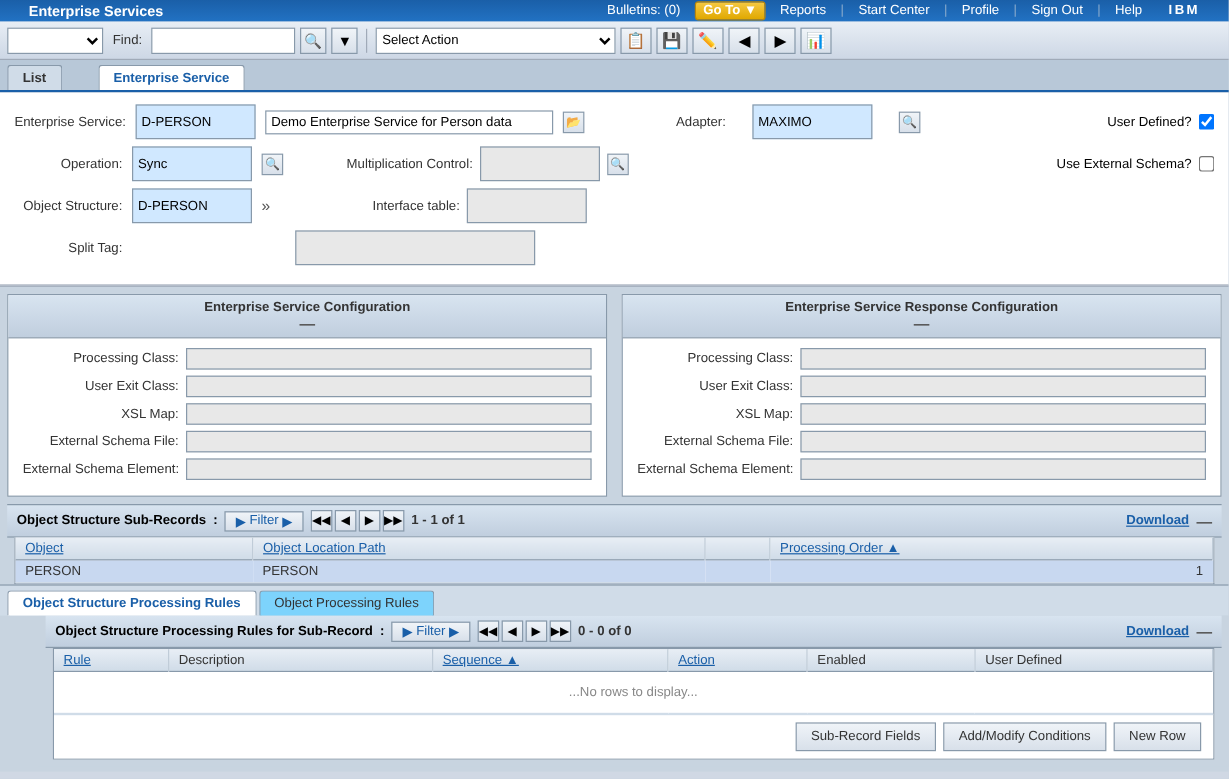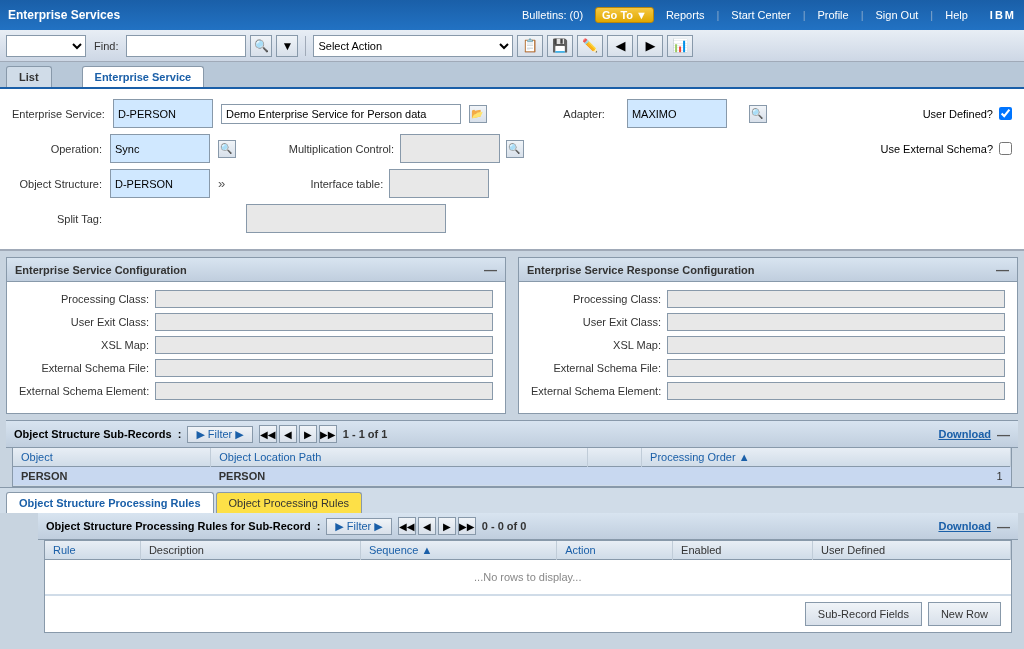--- a/index.html
+++ b/index.html
@@ -1,24 +1,24 @@
 <!DOCTYPE html>
 <html><head>
   <meta charset="utf-8">
   <style>
     * { box-sizing: border-box; margin: 0; padding: 0; font-family: Arial, sans-serif; font-size: 11px; }
     body { background: #d0d8e4; width: 1024px; height: 649px; overflow: hidden; }
 
     
     .top-nav {
       background: linear-gradient(to bottom, #1a5fa8, #2272c3);
-      height: 30px;
+      height: 18px;
       display: flex;
       align-items: center;
-      padding: 0 8px;
+      padding: 0 24px;
       justify-content: space-between;
     }
     .top-nav-title { color: white; font-size: 12px; font-weight: bold; }
     .top-nav-links { display: flex; gap: 12px; align-items: center; }
     .top-nav-links span { color: white; font-size: 11px; cursor: pointer; }
     .top-nav-links .separator { color: #88aacc; }
     .top-nav-goto {
       background: linear-gradient(to bottom, #f5c842, #e0a800);
       border: 1px solid #b8860b;
       border-radius: 3px;
@@ -169,20 +169,21 @@
     .config-panel-header {
       background: linear-gradient(to bottom, #d8e4f0, #c0cede);
       border-bottom: 1px solid #8899aa;
       padding: 4px 8px;
       font-weight: bold;
       font-size: 11px;
       color: #333;
       display: flex;
       align-items: center;
       justify-content: space-between;
+      flex-direction: column;
     }
     .config-panel-body { padding: 8px 12px; }
     .config-form-row { display: flex; align-items: center; margin-bottom: 5px; }
     .config-label { color: #333; text-align: right; min-width: 130px; margin-right: 6px; font-size: 11px; }
     .config-input {
       height: 18px;
       border: 1px solid #8899aa;
       background: #e8e8e8;
       flex: 1;
       padding: 0 3px;
@@ -233,40 +234,41 @@
     
     .data-table { width: 100%; border-collapse: collapse; }
     .data-table thead tr { background: linear-gradient(to bottom, #e8eef5, #d0dce8); border-bottom: 1px solid #8899aa; }
     .data-table thead th {
       padding: 3px 8px;
       text-align: left;
       font-weight: normal;
       border-right: 1px solid #c0ccd8;
       font-size: 11px;
       color: #1a5fa8;
+      text-decoration: underline;
       cursor: pointer;
     }
     .data-table thead th.no-link { color: #333; text-decoration: none; cursor: default; }
     .data-table tbody tr { border-bottom: 1px solid #d0dce8; }
     .data-table tbody tr.selected { background: #c8d8f0; }
     .data-table tbody td { padding: 3px 8px; font-size: 11px; color: #333; }
-    .data-table tbody td.bold { font-weight: bold; }
+    .data-table tbody td.bold { font-weight: normal; }
     .data-table tbody td.right { text-align: right; }
 
     
     .bottom-tab-row {
       background: #d0dce8;
       display: flex;
       padding: 4px 6px 0 6px;
       gap: 2px;
       border-top: 1px solid #8899aa;
     }
     .bottom-tab {
       padding: 4px 12px;
-      background: #fde047;
+      background: #7dd3fc;
       border: 1px solid #8899aa;
       border-bottom: none;
       cursor: pointer;
       border-radius: 3px 3px 0 0;
       font-size: 11px;
       color: #333;
     }
     .bottom-tab.active {
       background: white;
       color: #1a5fa8;
@@ -562,18 +564,19 @@
         <tbody>
           <tr>
             <td colspan="6">
               <div class="no-rows">...No rows to display...</div>
             </td>
           </tr>
         </tbody>
       </table>
       <div class="bottom-actions">
         <button class="action-btn">Sub-Record Fields</button>
+        <button class="action-btn">Add/Modify Conditions</button>
         <button class="action-btn">New Row</button>
       </div>
     </div>
   </div>
 
 </div>
 
 </body></html>

